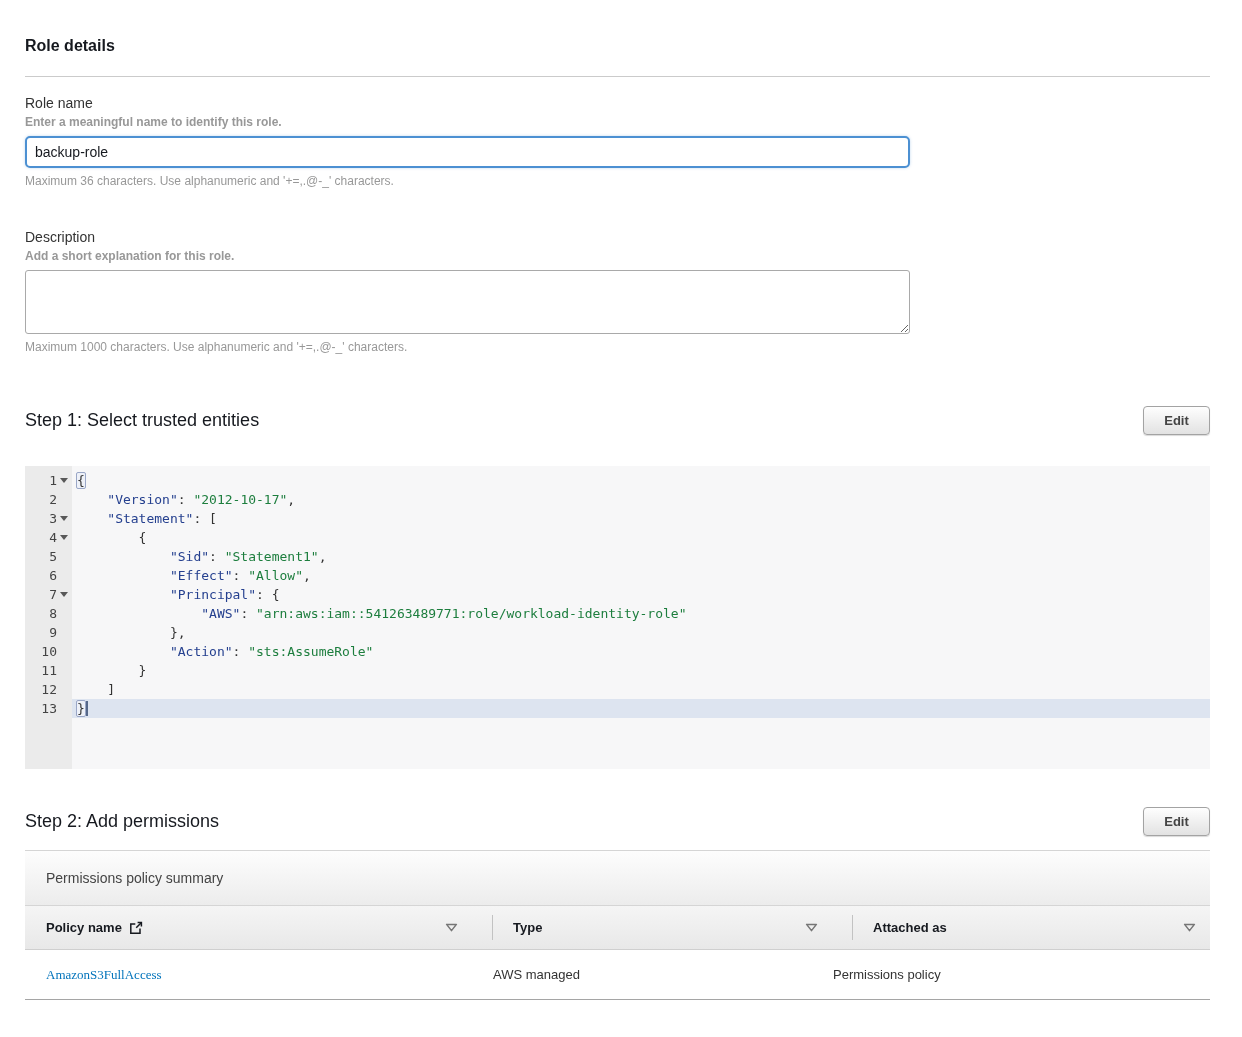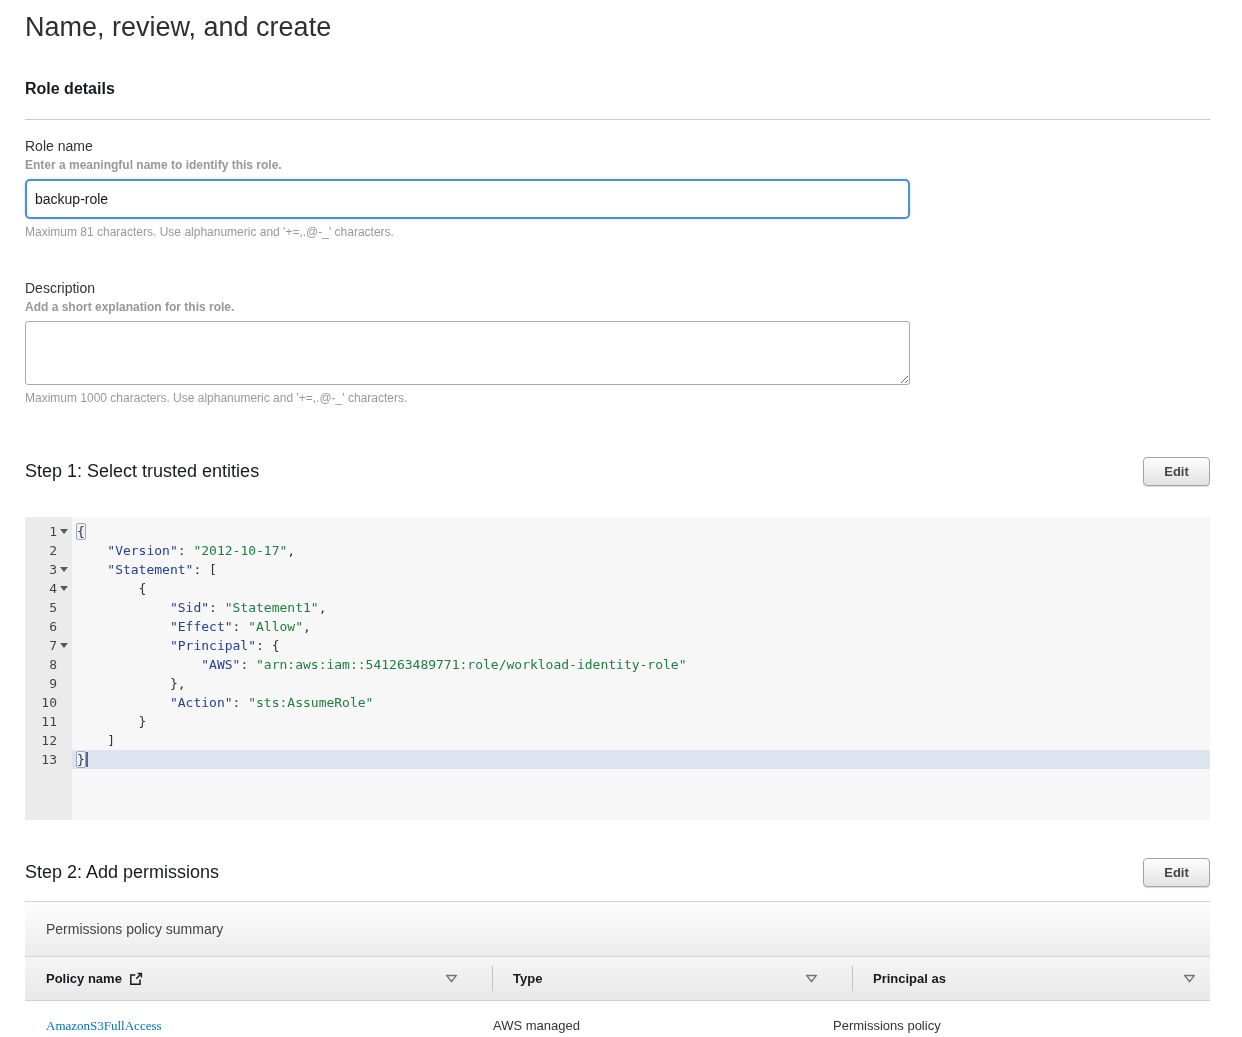--- a/index.html
+++ b/index.html
@@ -14,21 +14,21 @@
   h1.page-title { font-size: 27px; font-weight: 400; color: #2f2f2f; margin: 12px 0 0; }
 
   h2.section-heading { font-size: 16px; font-weight: 700; color: #16191f; margin: 37px 0 0; }
   hr.divider { border: none; border-top: 1px solid #cbcbcb; margin: 21px 0 0; }
 
   .field-label { font-size: 14px; color: #333; margin-top: 18px; }
   .field-help { font-size: 12px; color: #989898; margin-top: 4px; font-weight: bold; }
   .field-hint { font-size: 12px; color: #989898; margin-top: 6px; }
 
   input.text-input {
-    display: block; margin-top: 7px; width: 885px; height: 40px;
+    display: block; margin-top: 7px; width: 885px; height: 32px;
     border: 2px solid #4c90d2; border-radius: 5px; padding: 0 8px;
     font-family: "Liberation Sans", sans-serif; font-size: 14px; color: #16191f;
     outline: none; box-shadow: 0 0 3px rgba(76,144,210,.35);
   }
   textarea.text-area {
     display: block; margin-top: 7px; width: 885px; height: 64px;
     border: 1px solid #a9a9a9; border-radius: 3px; padding: 6px 8px;
     font-family: "Liberation Sans", sans-serif; font-size: 14px; color: #16191f;
     resize: both; outline: none;
   }
@@ -93,30 +93,29 @@
   .col-0 { width: 447px; } .col-1 { width: 340px; } .col-2 { flex: 1; }
   .tbl-row { display: flex; height: 50px; align-items: center; background: #fff; border-bottom: 1px solid #a5a5a5; font-size: 13px; color: #333; }
   .td { padding: 0 14px 0 21px; white-space: nowrap; }
   a.cell-link { color: #0073bb; text-decoration: none; cursor: pointer; font-family: Liberation Serif, serif; }
 </style>
 </head>
 <body>
 
 <div class="container">
 
-  <h1 class="page-title">Name, review, and create</h1>
 
   <h2 class="section-heading">Role details</h2>
   <hr class="divider">
 
   <div class="field">
     <div class="field-label">Role name</div>
     <div class="field-help">Enter a meaningful name to identify this role.</div>
     <input class="text-input" type="text" value="backup-role" style="">
-    <div class="field-hint">Maximum 81 characters. Use alphanumeric and '+=,.@-_' characters.</div>
+    <div class="field-hint">Maximum 36 characters. Use alphanumeric and '+=,.@-_' characters.</div>
   </div>
 
   <div class="field">
     <div class="field-label desc-label">Description</div>
     <div class="field-help">Add a short explanation for this role.</div>
     <textarea class="text-area" style=""></textarea>
     <div class="field-hint">Maximum 1000 characters. Use alphanumeric and '+=,.@-_' characters.</div>
   </div>
 
   <div class="step-row step1">
@@ -256,21 +255,21 @@
         </div>
         <div class="th col-1">
           <span class="hlabel">Type</span>
           <span class="sort">
             <svg width="13" height="9" viewBox="0 0 13 9">
               <polygon points="1.6,1.4 11.4,1.4 6.5,7.6" fill="none" stroke="#767676" stroke-width="1.5" stroke-linejoin="round"></polygon>
             </svg>
           </span>
         </div>
         <div class="th col-2">
-          <span class="hlabel">Principal as</span>
+          <span class="hlabel">Attached as</span>
           <span class="sort">
             <svg width="13" height="9" viewBox="0 0 13 9">
               <polygon points="1.6,1.4 11.4,1.4 6.5,7.6" fill="none" stroke="#767676" stroke-width="1.5" stroke-linejoin="round"></polygon>
             </svg>
           </span>
         </div>
       </div>
     <div class="tbl-rows">
         <div class="tbl-row">
           <div class="td col-0"><a class="cell-link">AmazonS3FullAccess</a></div>

